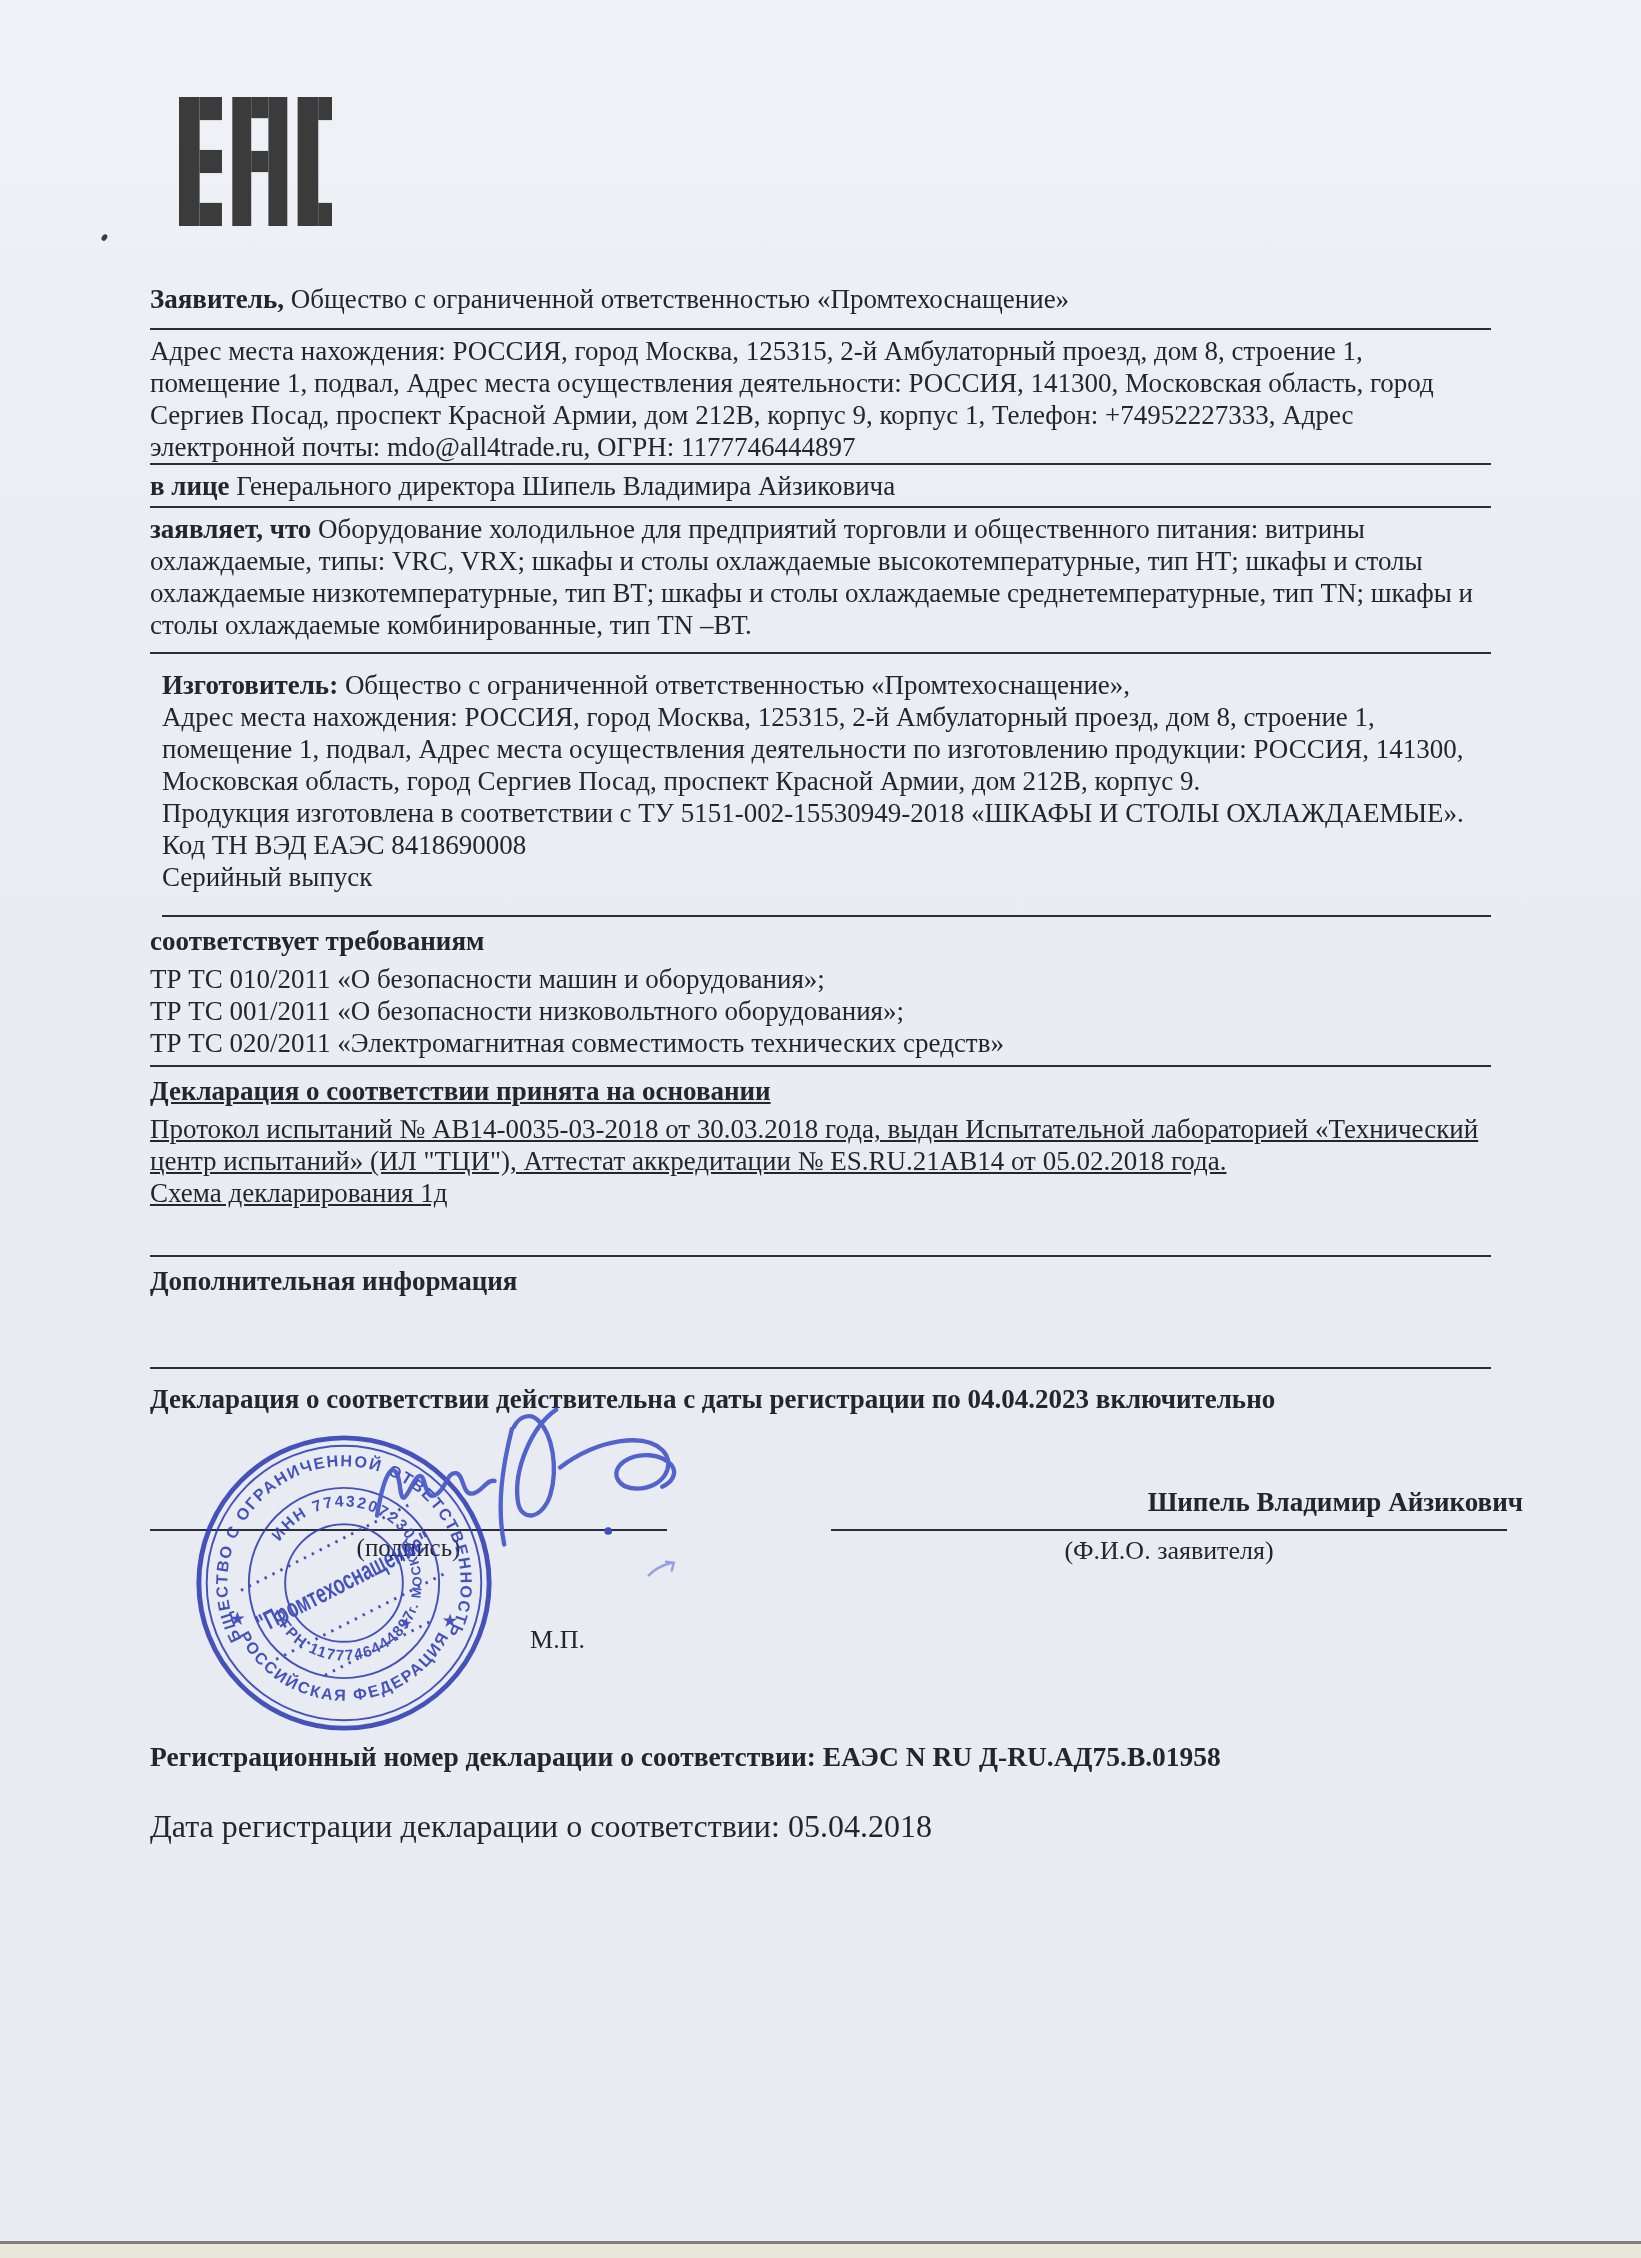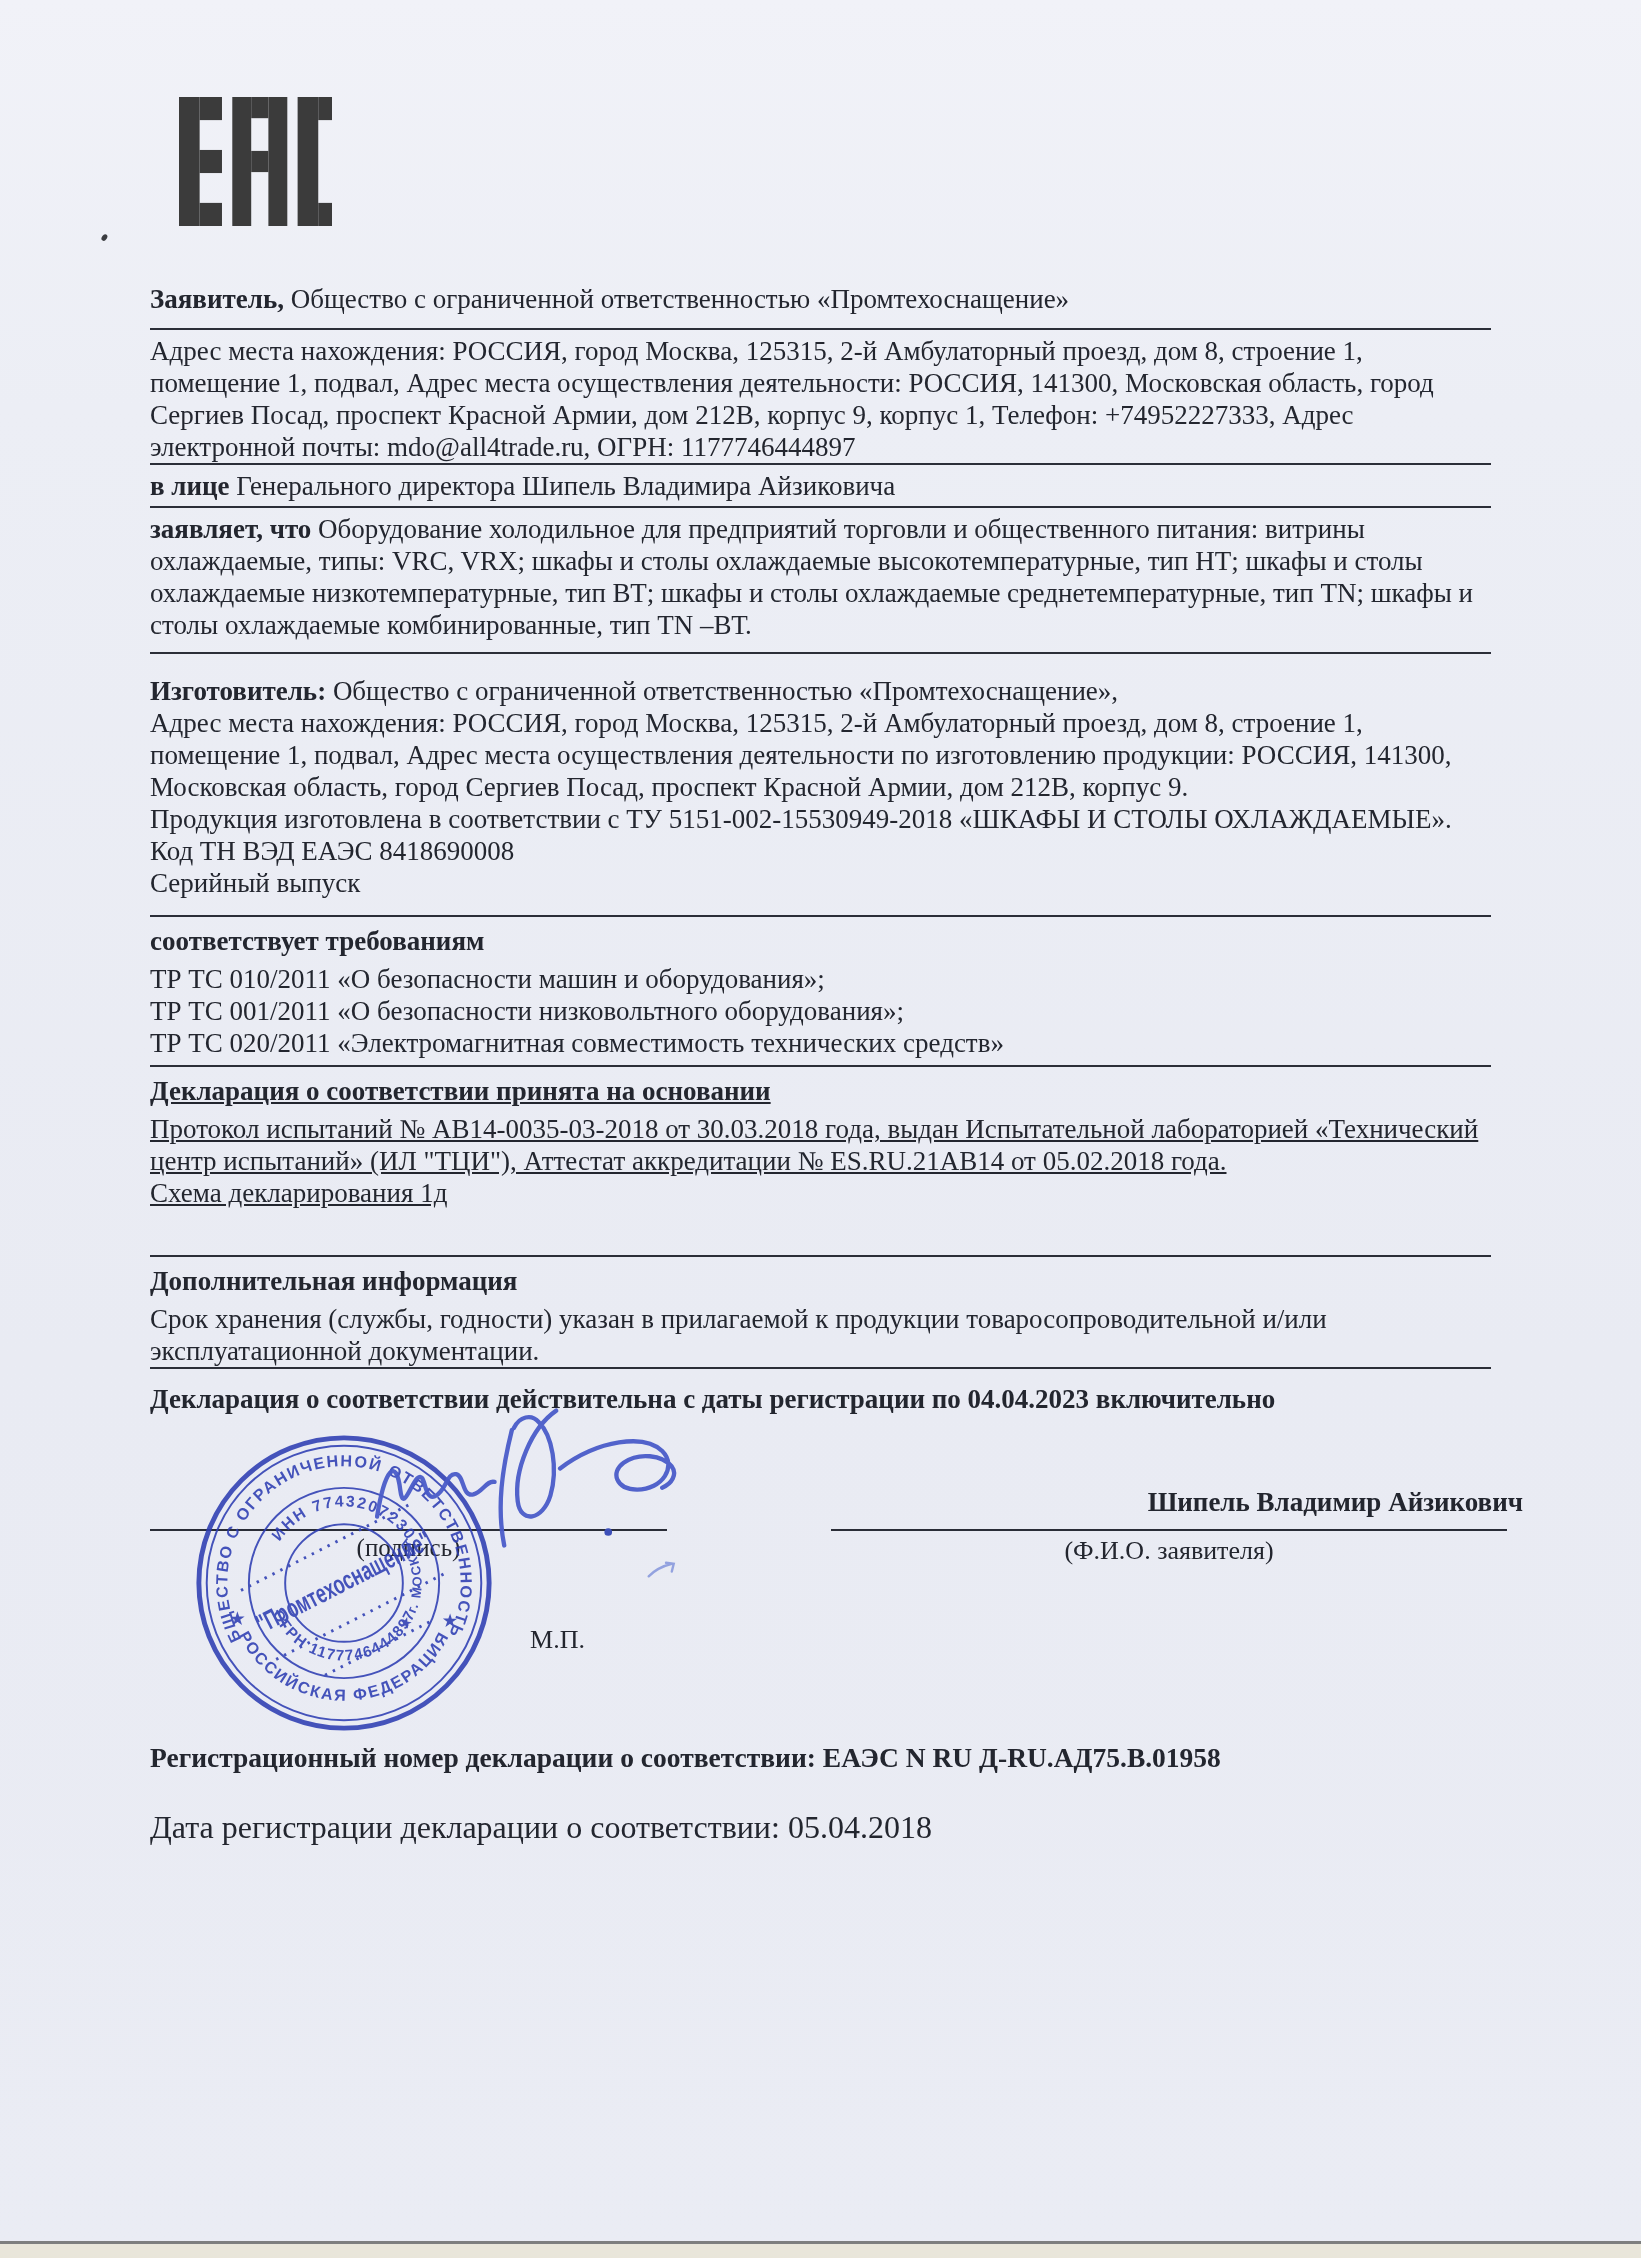--- a/index.html
+++ b/index.html
@@ -26,21 +26,21 @@
   }
   .content{position:absolute;left:150px;right:150px;top:241px;}
 
   .sec{border-bottom:2.9px solid #2b2e38;box-sizing:border-box;}
   .body-text{font-size:27px;line-height:32px;}
   .b{font-weight:bold;}
   .s1{min-height:89px;padding-top:42px;}
   .s2{min-height:135px;padding-top:4.8px;}
   .s3{min-height:43px;padding-top:4.8px;}
   .s4{min-height:146px;padding-top:4.8px;}
-  .s5{min-height:263px;padding-top:21px;}
+  .s5{min-height:263px;padding-top:15px;margin-left:12px;}
   .s6{min-height:150px;padding-top:7.7px;}
   .s7{min-height:190px;padding-top:7.7px;text-decoration:underline;}
   .s8{min-height:112px;padding-top:7.7px;}
   .sec-heading{font-weight:bold;font-size:27px;line-height:33px;margin-bottom:5.8px;}
   .validity{padding-top:13.5px;font-weight:bold;font-size:27px;line-height:33px;}
 
   
   .sig-area{position:relative;height:321px;}
   .sign-line-left{position:absolute;left:0;top:113px;width:517px;border-top:2.4px solid #2a2d37;}
   .sign-caption{position:absolute;left:0;top:118px;width:517px;text-align:center;font-size:25px;}
@@ -119,21 +119,20 @@
     </div>
 
     <div class="sec s7 body-text">
       <div class="sec-heading">Декларация о соответствии принята на основании</div>
       <div>Протокол испытаний № АВ14-0035-03-2018 от 30.03.2018 года, выдан Испытательной лабораторией «Технический центр испытаний» (ИЛ "ТЦИ"), Аттестат аккредитации № ES.RU.21АВ14 от 05.02.2018 года.</div>
       <div>Схема декларирования 1д</div>
     </div>
 
     <div class="sec s8 body-text">
       <div class="sec-heading">Дополнительная информация</div>
-      <div>Срок хранения (службы, годности) указан в прилагаемой к продукции товаросопроводительной и/или эксплуатационной документации.</div>
     </div>
 
     <div class="validity">Декларация о соответствии действительна с даты регистрации по 04.04.2023 включительно</div>
 
     <div class="sig-area">
 
       <div class="sign-line-left"></div>
       <div class="sign-caption">(подпись)</div>
       <div class="mp">М.П.</div>
 

